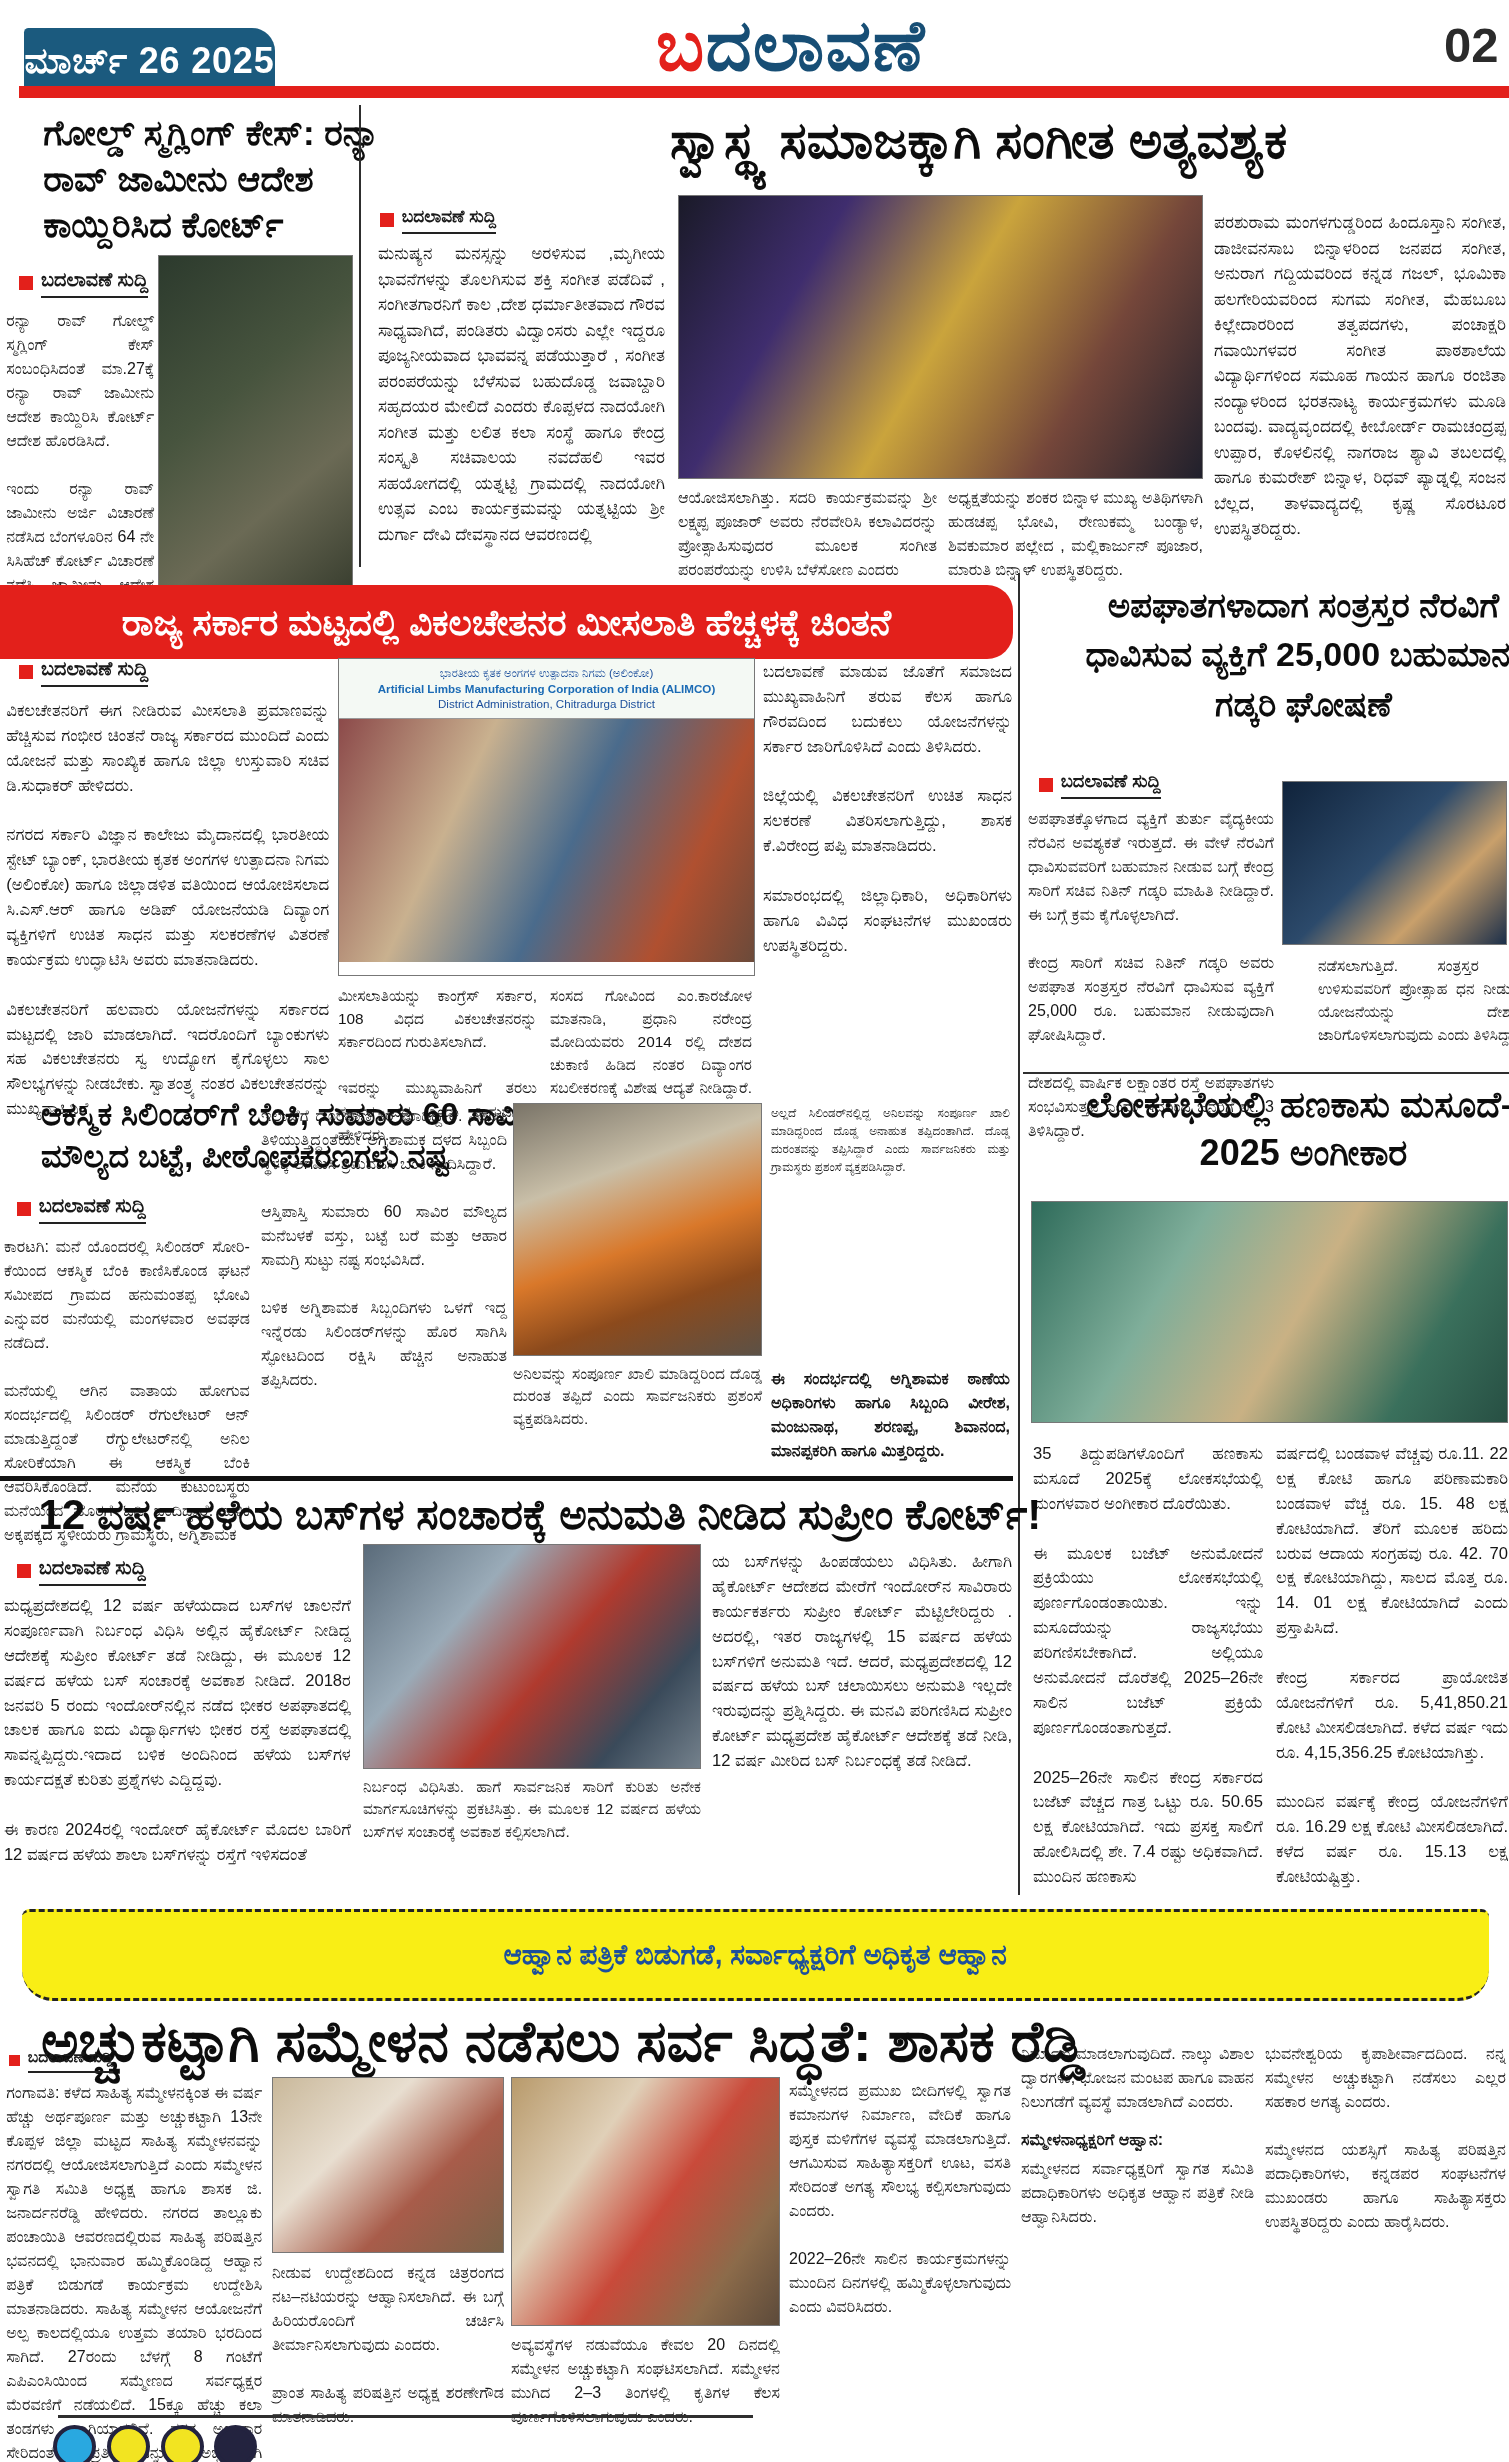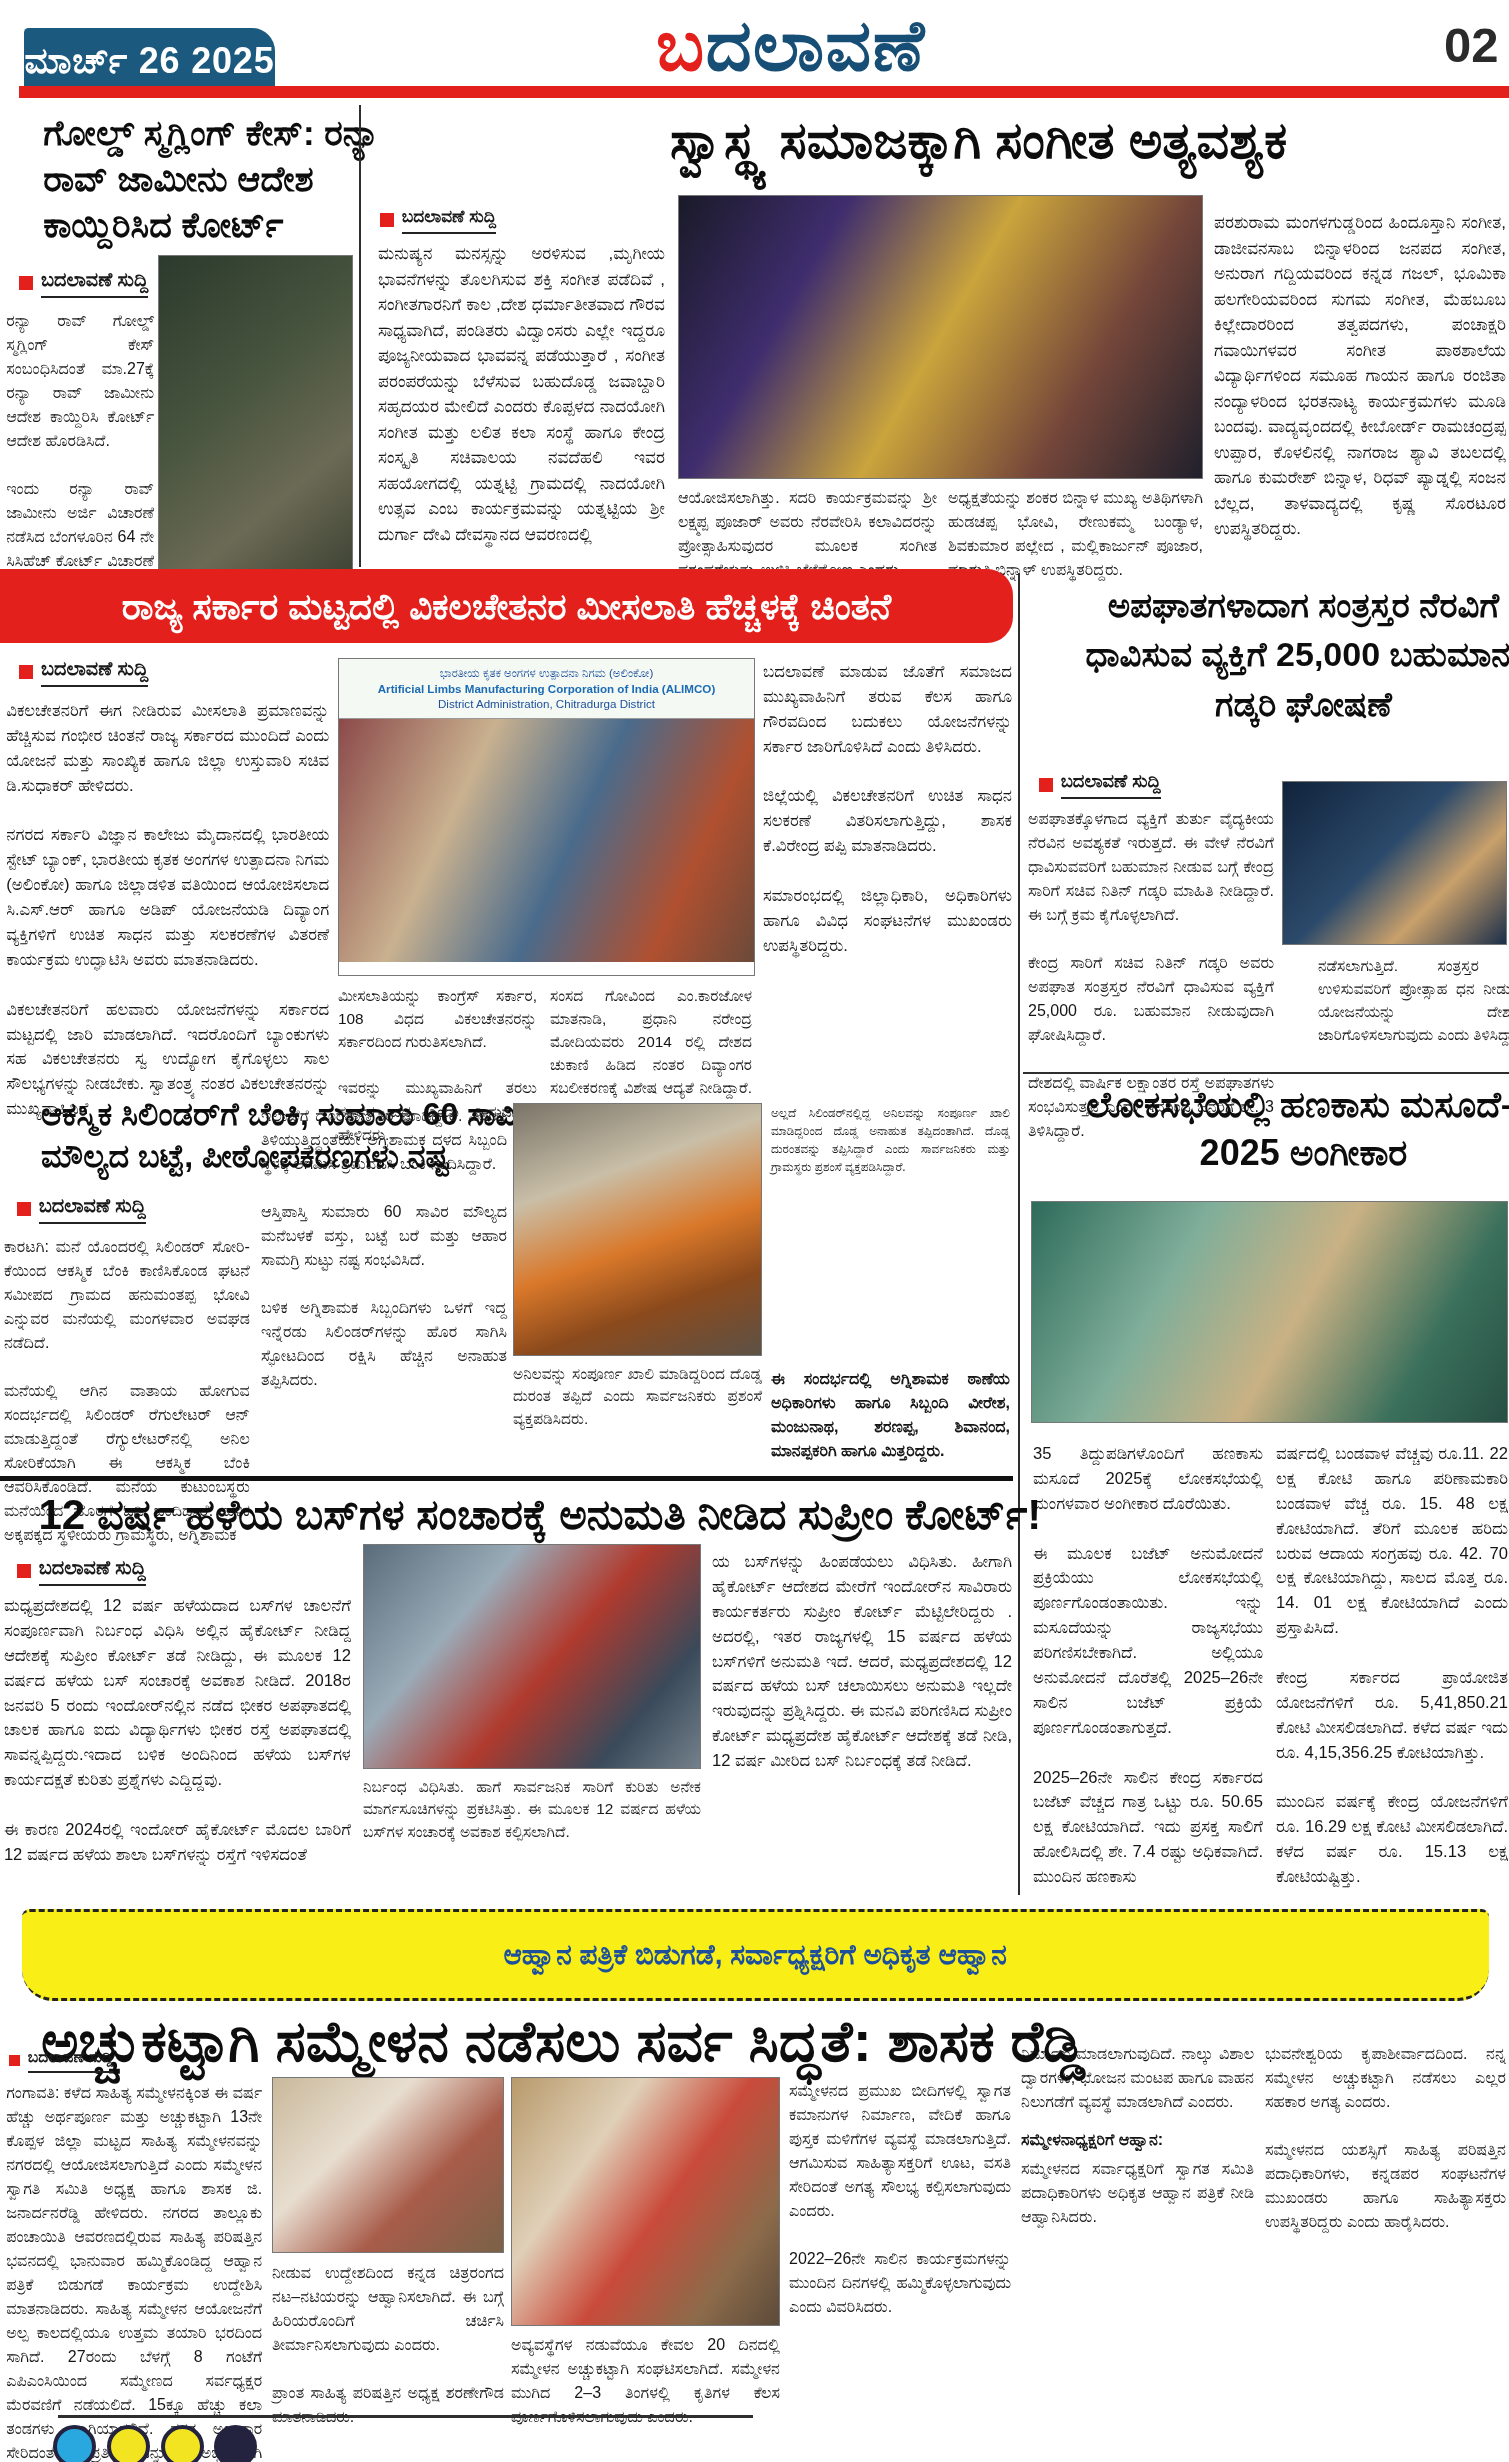--- a/index.html
+++ b/index.html
@@ -25,21 +25,21 @@
   
   .bt{font-size:16.6px;line-height:1.5;text-align:justify;white-space:pre-line;color:#151515;}
   .bt-bold{font-weight:bold;}
   
   .vrule{background:#2e2e2e;width:1.5px;}
   .hrule{background:#2e2e2e;height:2.3px;}
   .hrule-thick{background:#111;height:4.6px;}
   
   .red-banner{background:#e3201b;color:#fff;font-weight:bold;
               display:flex;align-items:center;justify-content:center;
-              border-radius:0 26px 26px 0;text-align:center;line-height:1.25;}
+              border-radius:0 26px 26px 0;text-align:center;line-height:1.25;margin-top:16px;}
   
   .yellow-band{background:#f9ee15;border-top:3.1px dashed #222;border-bottom:3.1px dashed #222;
                display:flex;align-items:center;justify-content:center;
                color:#1c4f9c;font-weight:bold;border-radius:7.7px 7.7px 31px 31px;}
   
   .photo{border:0.8px solid #777;box-sizing:border-box;}
   .ph-ranya{background:linear-gradient(140deg,#2c3a2d 0%,#47543e 40%,#6b6a55 70%,#3a3f30 100%);}
   .ph-music{background:linear-gradient(120deg,#1a1a28 0%,#3f2d6e 25%,#caa43c 50%,#74463a 75%,#20202c 100%);}
   .ph-alimco-body{background:linear-gradient(115deg,#8c4a4a 0%,#c9b18f 30%,#4a6b8c 55%,#b05030 80%,#6b4a3a 100%);}
   .ph-gadkari{background:linear-gradient(135deg,#10233b 0%,#2c4a6b 45%,#c9a06b 70%,#1c2f4a 100%);}

